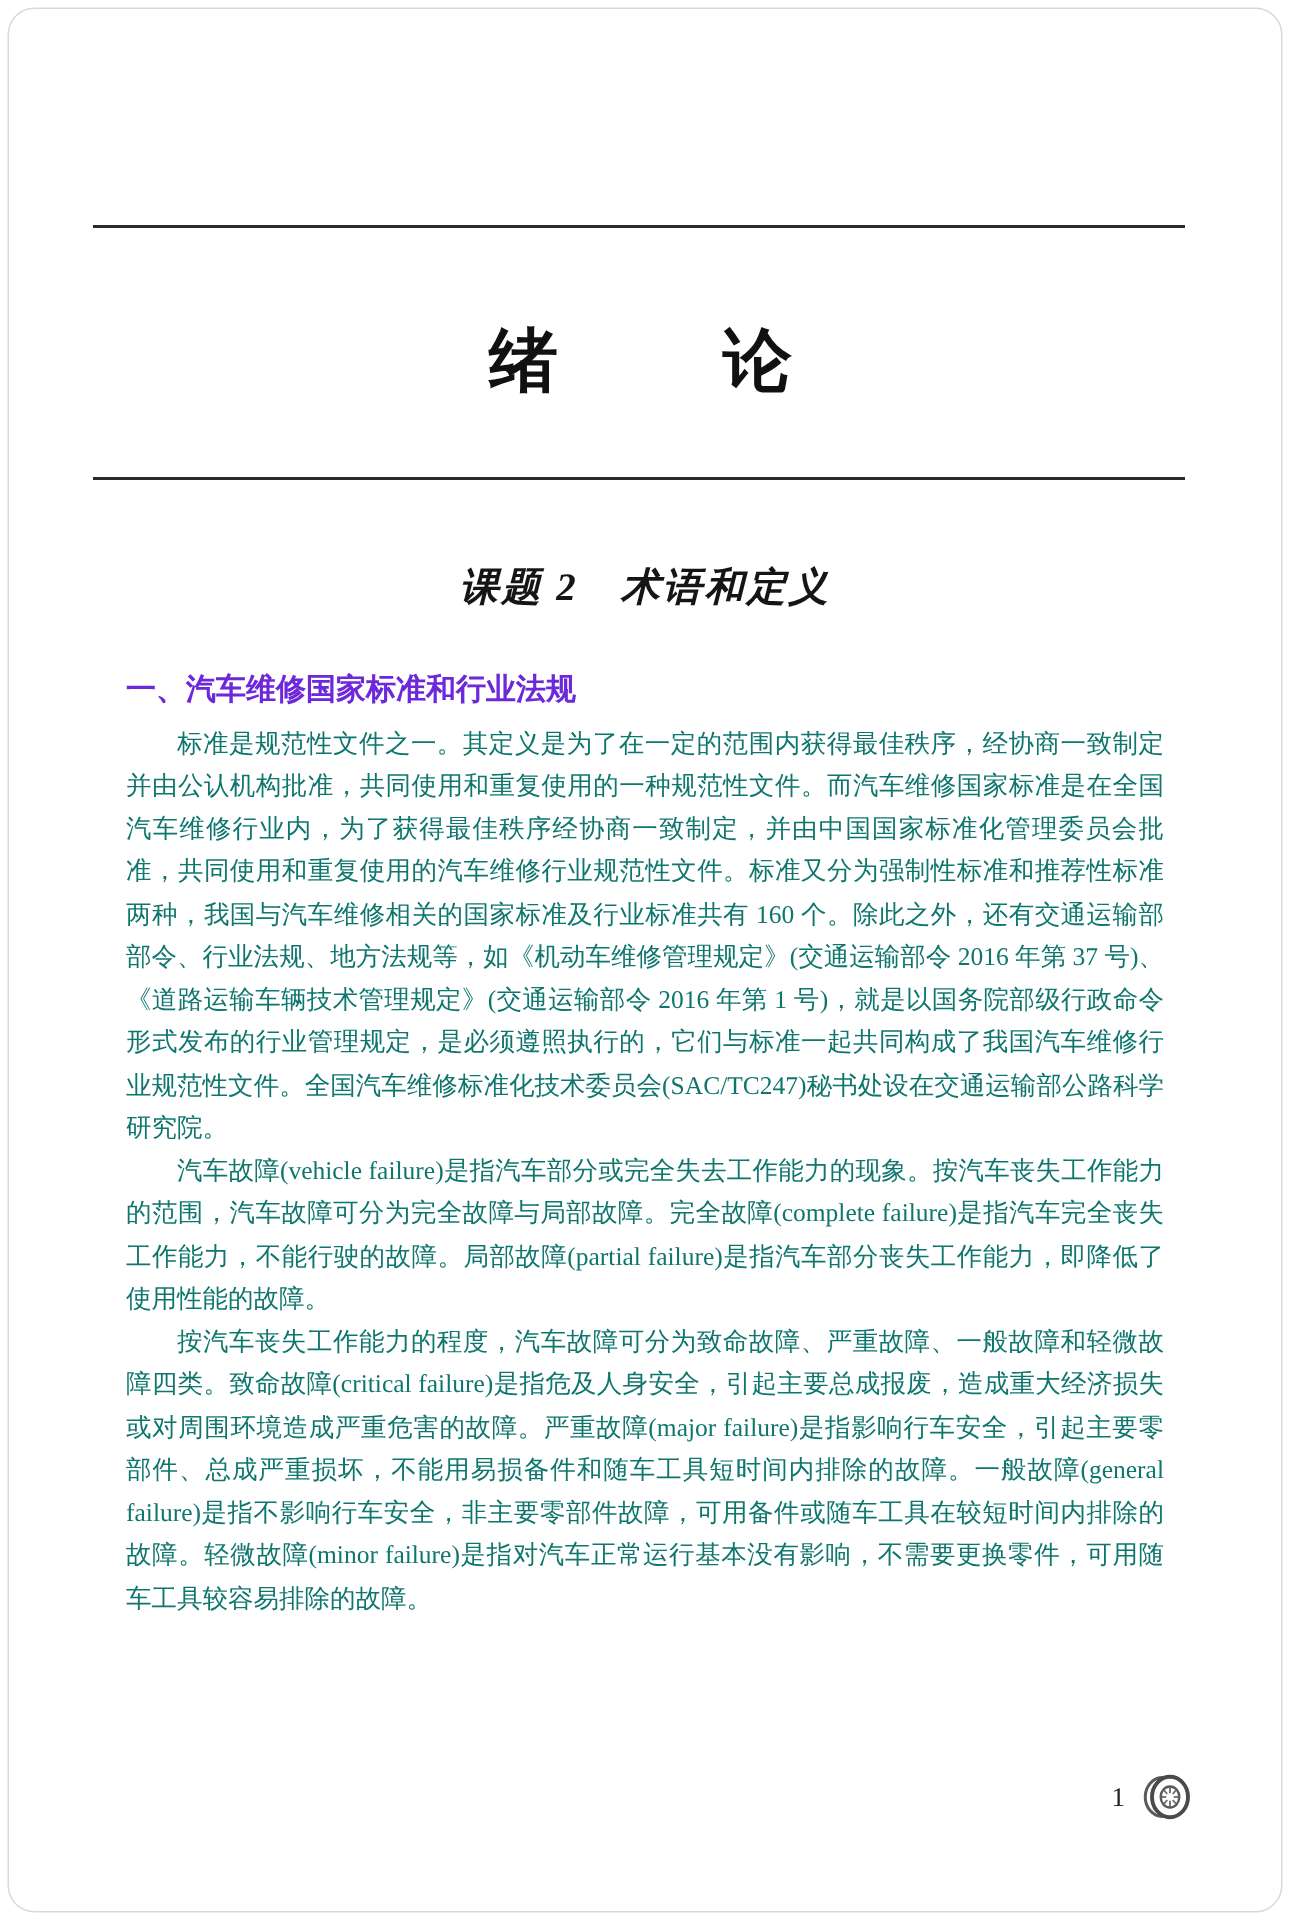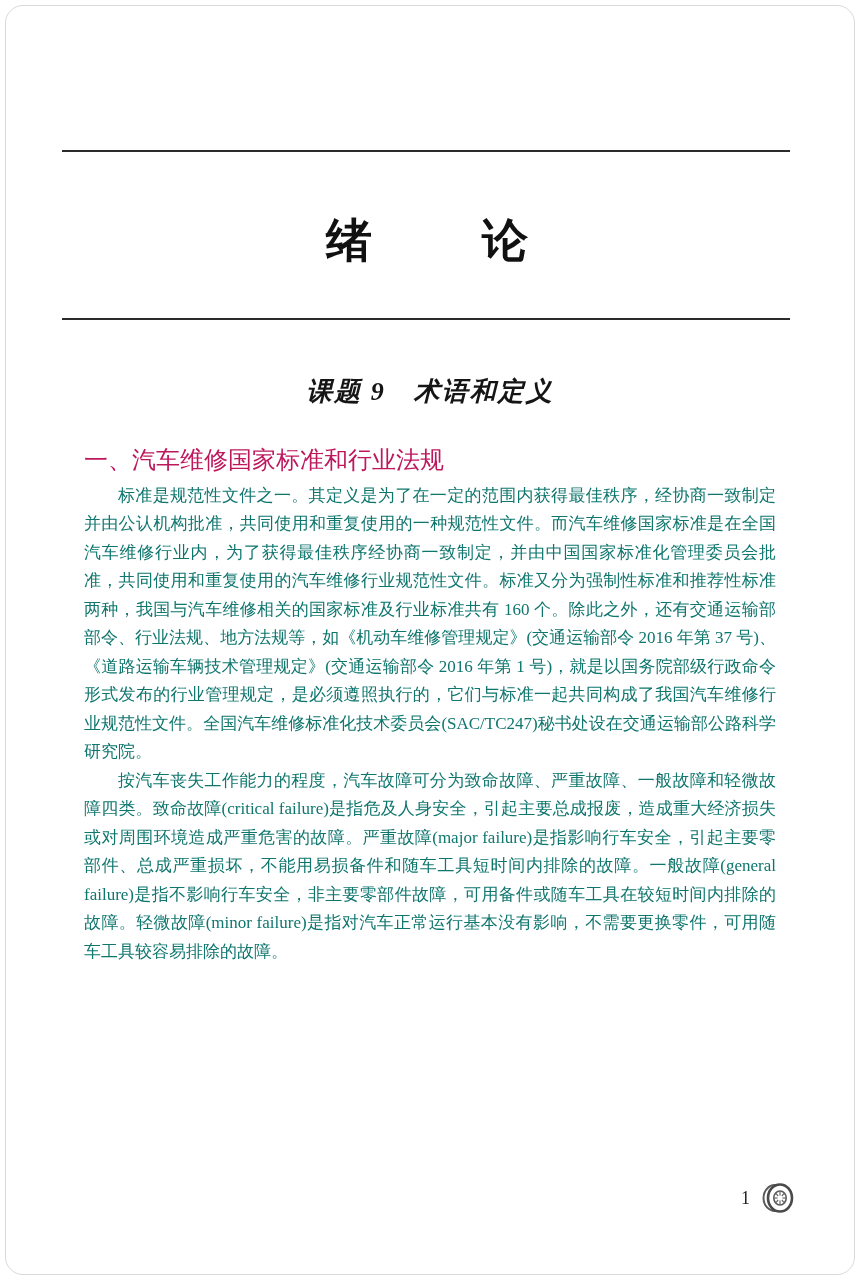--- a/index.html
+++ b/index.html
@@ -54,23 +54,23 @@
     position: absolute;
     top: 446px;
     left: 84px;
     width: 692px;
     font-size: 17px;
     line-height: 28.5px;
     text-align: justify;
   }
   .section-heading {
     font-family: "Liberation Sans", sans-serif;
-    font-weight: normal;
-    font-size: 24px;
-    color: #be185d;
+    font-weight: bold;
+    font-size: 20px;
+    color: #6d28d9;
     margin-bottom: 7px;
   }
   .section-heading.second { margin-top: 20px; }
   .content p {
     text-indent: 2em;
     color: #0f766e;
   }
   .footer {
     position: absolute;
     top: 1182px;
@@ -89,29 +89,30 @@
 <body>
 
 <div class="page-edge"></div>
 
 <div class="rule rule-top"></div>
 
 <h1 class="doc-title">绪　　论</h1>
 
 <div class="rule rule-bottom"></div>
 
-<h2 class="topic-heading">课题 9　术语和定义</h2>
+<h2 class="topic-heading">课题 2　术语和定义</h2>
 
 <div class="content">
 
   <div class="section-heading">一、汽车维修国家标准和行业法规</div>
 
   <p>标准是规范性文件之一。其定义是为了在一定的范围内获得最佳秩序，经协商一致制定并由公认机构批准，共同使用和重复使用的一种规范性文件。而汽车维修国家标准是在全国汽车维修行业内，为了获得最佳秩序经协商一致制定，并由中国国家标准化管理委员会批准，共同使用和重复使用的汽车维修行业规范性文件。标准又分为强制性标准和推荐性标准两种，我国与汽车维修相关的国家标准及行业标准共有 160 个。除此之外，还有交通运输部部令、行业法规、地方法规等，如《机动车维修管理规定》(交通运输部令 2016 年第 37 号)、《道路运输车辆技术管理规定》(交通运输部令 2016 年第 1 号)，就是以国务院部级行政命令形式发布的行业管理规定，是必须遵照执行的，它们与标准一起共同构成了我国汽车维修行业规范性文件。全国汽车维修标准化技术委员会(SAC/TC247)秘书处设在交通运输部公路科学研究院。</p>
 
 
+  <p>汽车故障(vehicle failure)是指汽车部分或完全失去工作能力的现象。按汽车丧失工作能力的范围，汽车故障可分为完全故障与局部故障。完全故障(complete failure)是指汽车完全丧失工作能力，不能行驶的故障。局部故障(partial failure)是指汽车部分丧失工作能力，即降低了使用性能的故障。</p>
   <p>按汽车丧失工作能力的程度，汽车故障可分为致命故障、严重故障、一般故障和轻微故障四类。致命故障(critical failure)是指危及人身安全，引起主要总成报废，造成重大经济损失或对周围环境造成严重危害的故障。严重故障(major failure)是指影响行车安全，引起主要零部件、总成严重损坏，不能用易损备件和随车工具短时间内排除的故障。一般故障(general failure)是指不影响行车安全，非主要零部件故障，可用备件或随车工具在较短时间内排除的故障。轻微故障(minor failure)是指对汽车正常运行基本没有影响，不需要更换零件，可用随车工具较容易排除的故障。</p>
 
 </div>
 
 <div class="footer">
   <span class="page-number">1</span>
   <span class="tire-icon">
     <svg width="36" height="32" viewBox="0 0 36 32">
 
       <ellipse cx="15" cy="16" rx="11.5" ry="13" fill="none" stroke="#5a5a5a" stroke-width="2"></ellipse>

